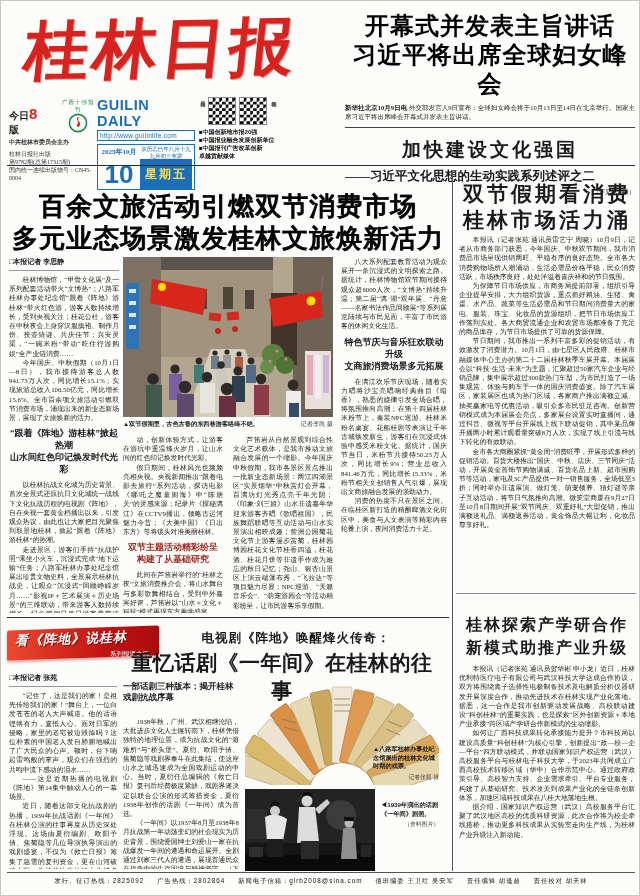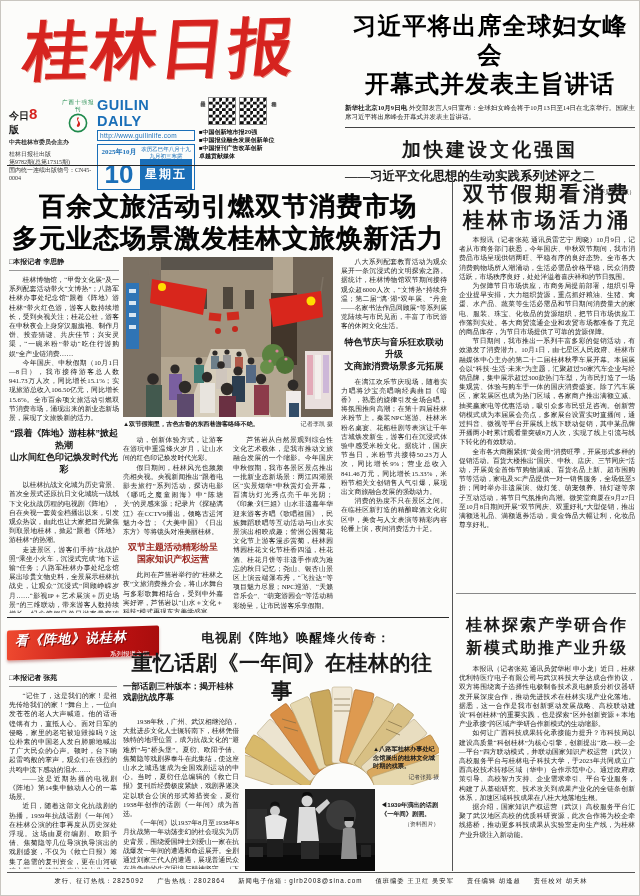--- a/index.html
+++ b/index.html
@@ -23,21 +23,21 @@
     font-family:"Liberation Sans",sans-serif;}
   .url-box{border:1px solid #1a6fb8;color:#1a6fb8;font-size:6.5px;padding:1px 2px;margin-top:1px;
     font-family:"Liberation Sans",sans-serif;letter-spacing:0.3px;}
   .date-box{margin-top:3px;border:1px solid #1a6fb8;width:96px;display:grid;
     grid-template-columns:42px 52px;grid-template-rows:14px 30px;}
   .date-box div{overflow:hidden;}
   .dm{color:#1a6fb8;font-size:7px;line-height:14px;text-align:center;font-weight:bold;}
   .lunar{color:#1a6fb8;font-size:5.5px;line-height:7px;text-align:center;padding-top:1px;}
   .dday{color:#1a6fb8;font-size:26px;font-weight:bold;text-align:center;line-height:30px;
     font-family:"Liberation Sans",sans-serif;}
-  .wday{background:#1a6fb8;color:#ffffff;font-size:12px;font-weight:bold;text-align:center;line-height:30px;
+  .wday{background:#1a6fb8;color:#fde047;font-size:12px;font-weight:bold;text-align:center;line-height:30px;
     font-family:"Liberation Sans",sans-serif;letter-spacing:2px;}
   .qr{width:26px;height:26px;border:1px solid #888;
       background:conic-gradient(#111 90deg,#fff 0 180deg,#111 0 270deg,#fff 0) 0 0/6.5px 6.5px;}
   .qr-cap{writing-mode:vertical-rl;font-size:5px;color:#555;line-height:6px;height:26px;}
   .honor-line{font-size:6px;line-height:8px;font-weight:bold;color:#111;
     font-family:"Liberation Sans",sans-serif;}
   
   .h-big{font-size:24px;font-weight:900;text-align:center;line-height:29px;letter-spacing:1px;
     font-family:"Liberation Sans",sans-serif;color:#000;}
   .brief{font-size:6.5px;line-height:9px;text-align:justify;color:#222;margin-top:5px;}
@@ -138,22 +138,22 @@
     </div>
     <div style="margin-top:3px;">
         <div class="honor-line">■中国创新地市报20强</div>
         <div class="honor-line">■中国报业融合发展创新单位</div>
         <div class="honor-line">■中国报刊广告改革创新</div>
         <div class="honor-line">卓越贡献媒体</div>
       </div>
   </div>
 
   <div class="abs" style="left:344px;top:10px;width:290px;">
+    <div class="h-big">开幕式并发表主旨讲话</div>
     <div class="h-big">习近平将出席全球妇女峰会</div>
-    <div class="h-big">开幕式并发表主旨讲话</div>
     <div class="brief">
       <b>新华社北京10月9日电</b>
       <span>外交部发言人9日宣布：全球妇女峰会将于10月13日至14日在北京举行。国家主席习近平将出席峰会开幕式并发表主旨讲话。</span>
     </div>
     <div style="border-top:1px solid #444;margin-top:6px;"></div>
     <div class="h2a" style="margin-top:9px;">加快建设文化强国</div>
     <div class="h2b">——习近平文化思想的生动实践系列述评之二</div>
     <div class="h2note">（评见第六版）</div>
   </div>
 
@@ -260,21 +260,21 @@
     <span class="cr">记者李凯 摄</span>
   </div>
 
   <div class="abs colbox" style="left:122px;top:434px;width:100px;height:178px;">
     <div>
         <p class="bd">动，创新体验方式，让游客在游玩中重温烽火岁月，让山水间的红色印记焕发时代光彩。</p>
         <p class="bd">假日期间，桂林风光也频频亮相央视。央视新闻推出“跟着电影去旅行”系列活动，探访电影《哪吒之魔童闹海》中“陈塘关”的灵感来源；纪录片《探秘漓江》在CCTV9播出，领略古运河魅力今昔；《大美中国》《日出东方》等将镜头对准美丽桂林。</p>
       </div>
     <div class="subhead red">
       <div>双节主题活动精彩纷呈</div>
-        <div>国家知识产权运营</div>
+        <div>构建了从基础研究</div>
     </div>
     <div>
         <p class="bd">此间在芦笛岩举行的“桂林之夜”文旅消费推介会，将山水舞台与多彩歌舞相结合，受到中外嘉宾好评，芦笛岩以“山水＋文化＋科技”模式再现东方美学盛宴。</p>
       </div>
   </div>
   <div class="abs colbox" style="left:232px;top:434px;width:100px;height:178px;">
     <div>
         <p class="bd">芦笛岩从自然景观到综合性文化艺术载体，是我市推动文旅融合发展的一个缩影。今年国庆中秋假期，我市各景区景点推出一批新业态新场景：两江四湖景区“实景烟华”中秋赏灯会开幕，百漓坊灯光秀点亮千年光阴；《印象·刘三姐》山水非遗嘉年华迎来游客齐唱《歌唱祖国》，民族舞蹈联唱等互动活动与山水实景演出相映成趣；訾洲公园菊花文化节上游客漫步赏菊，桂林园博园桂花文化节桂香四溢，桂花酒、桂花月饼等非遗手作成为难忘的秋日记忆；尧山、银杏山景区上演云端瀑布秀，“飞拉达”等项目魅力尽显；NPC巡游、“天籁音乐会”、“萌宠游园会”等活动精彩纷呈，让市民游客乐享假期。</p>
       </div>
   </div>

